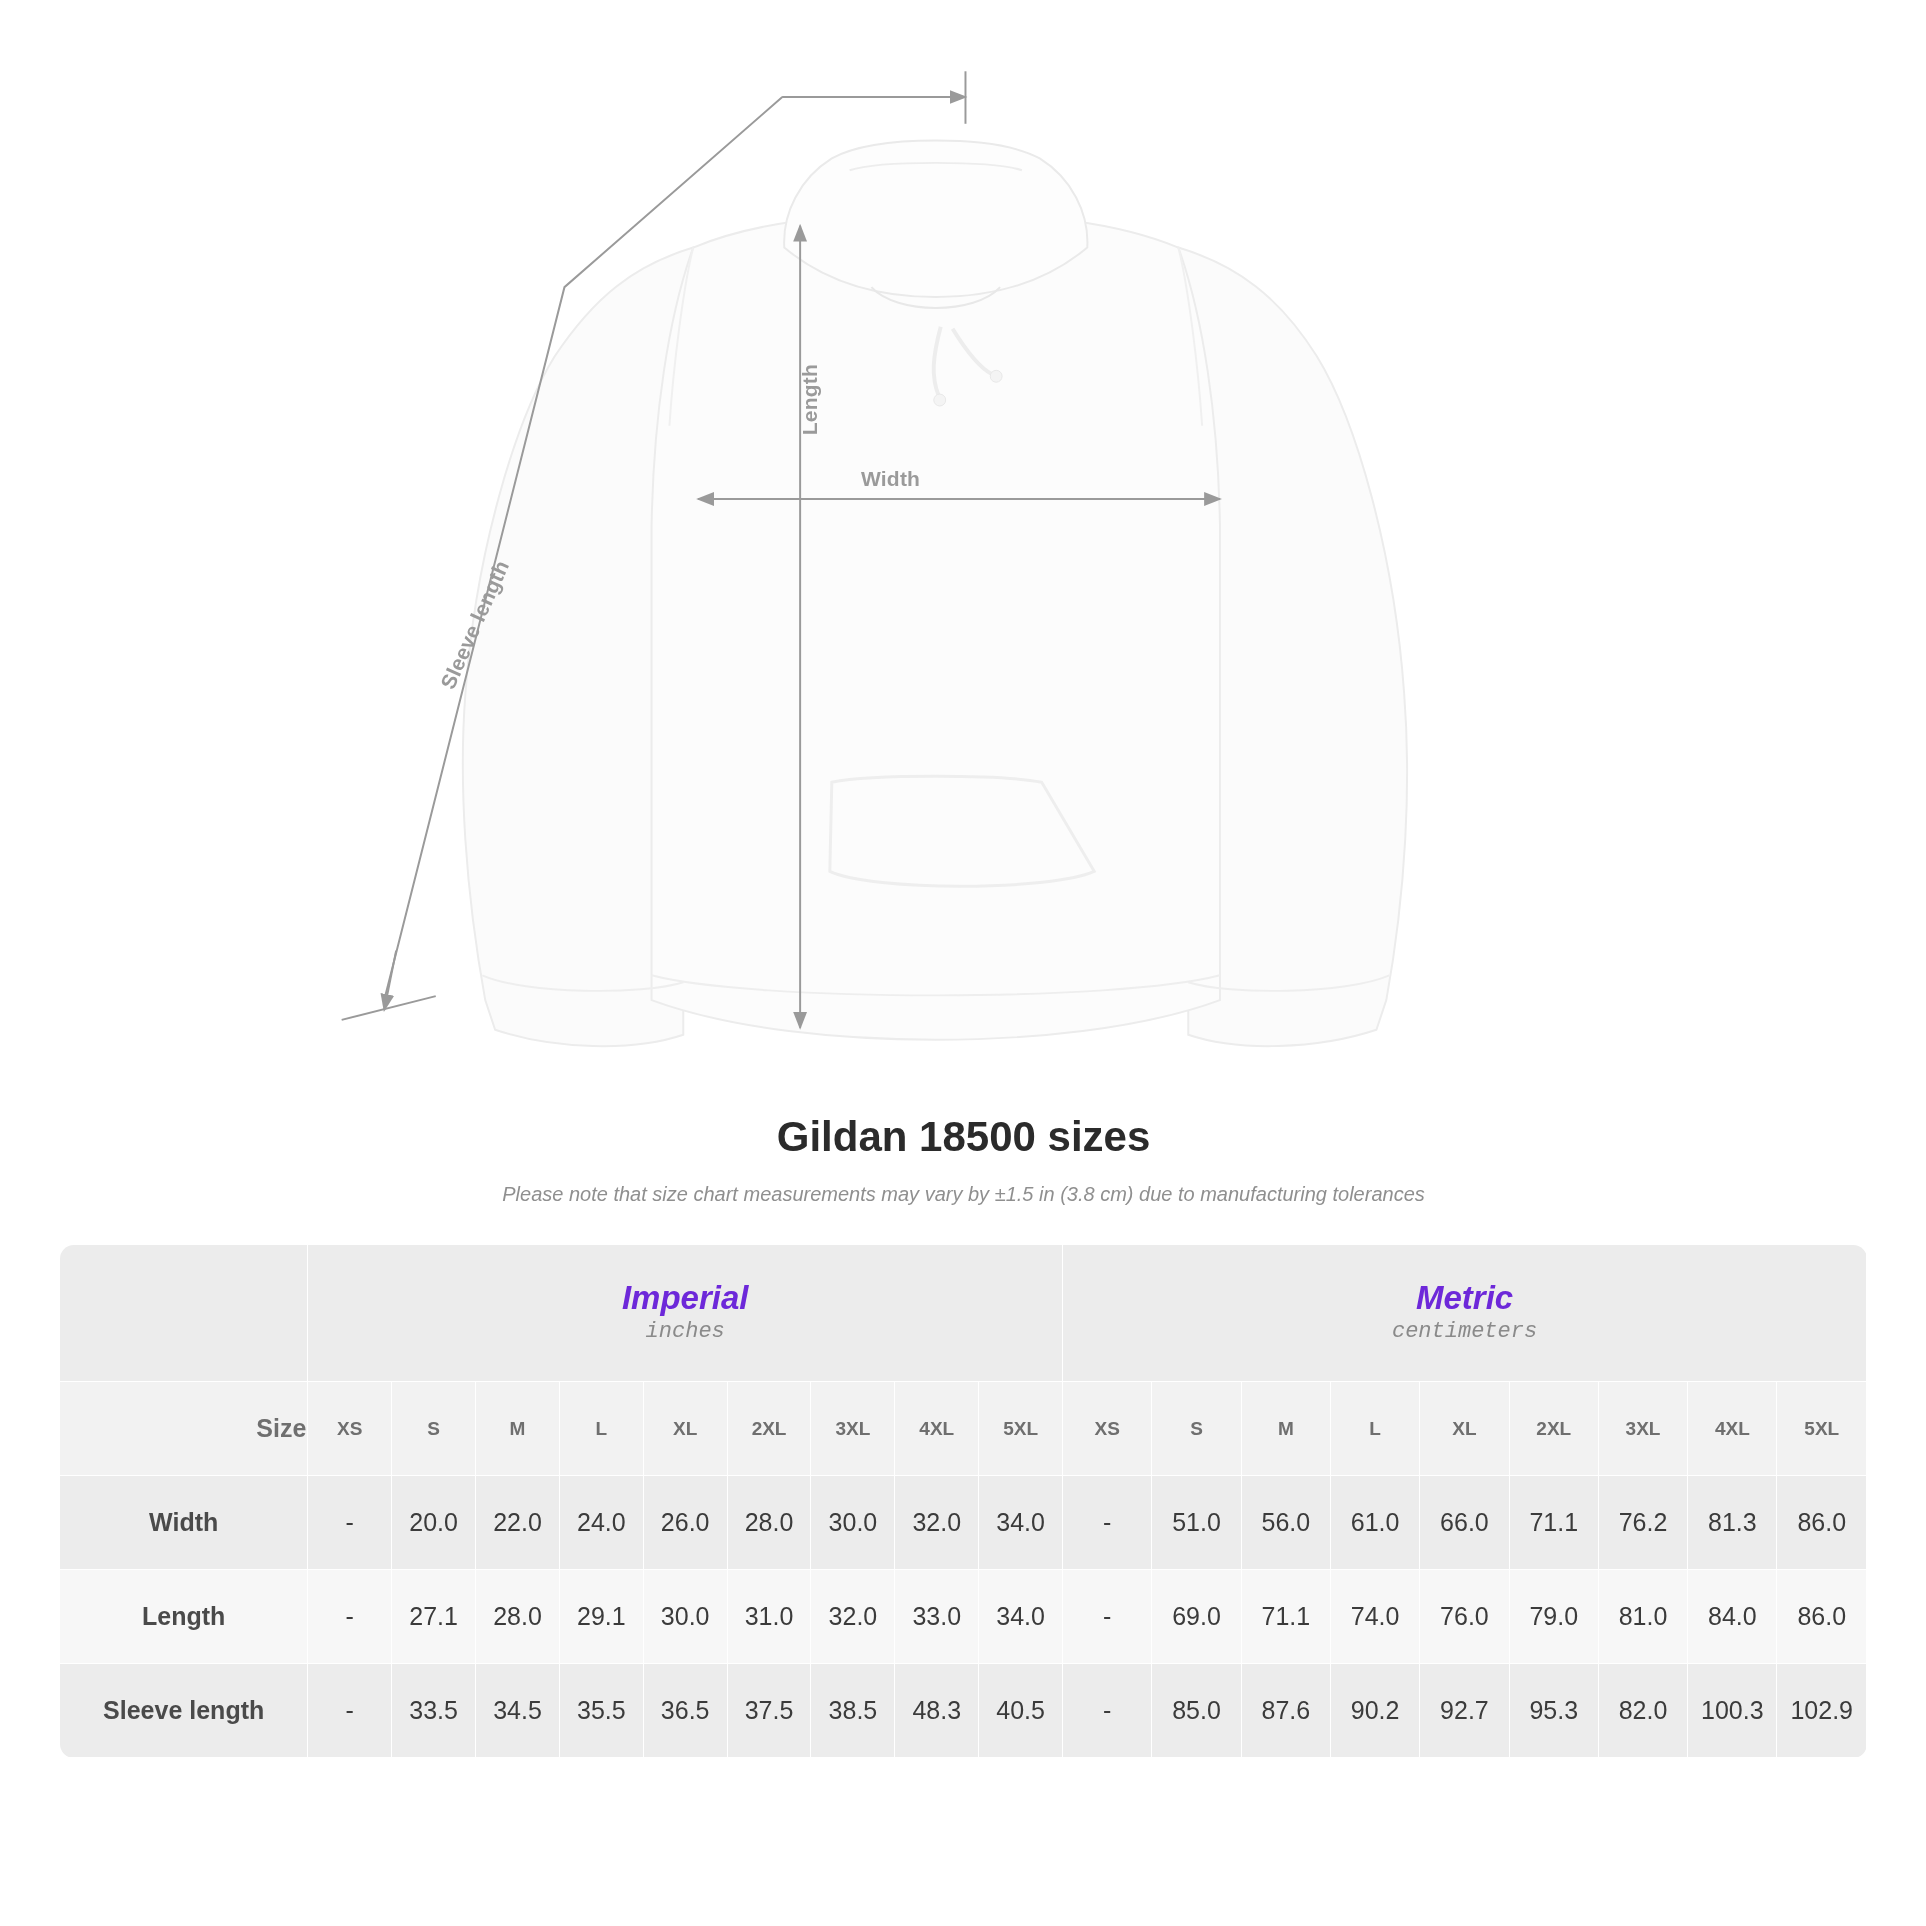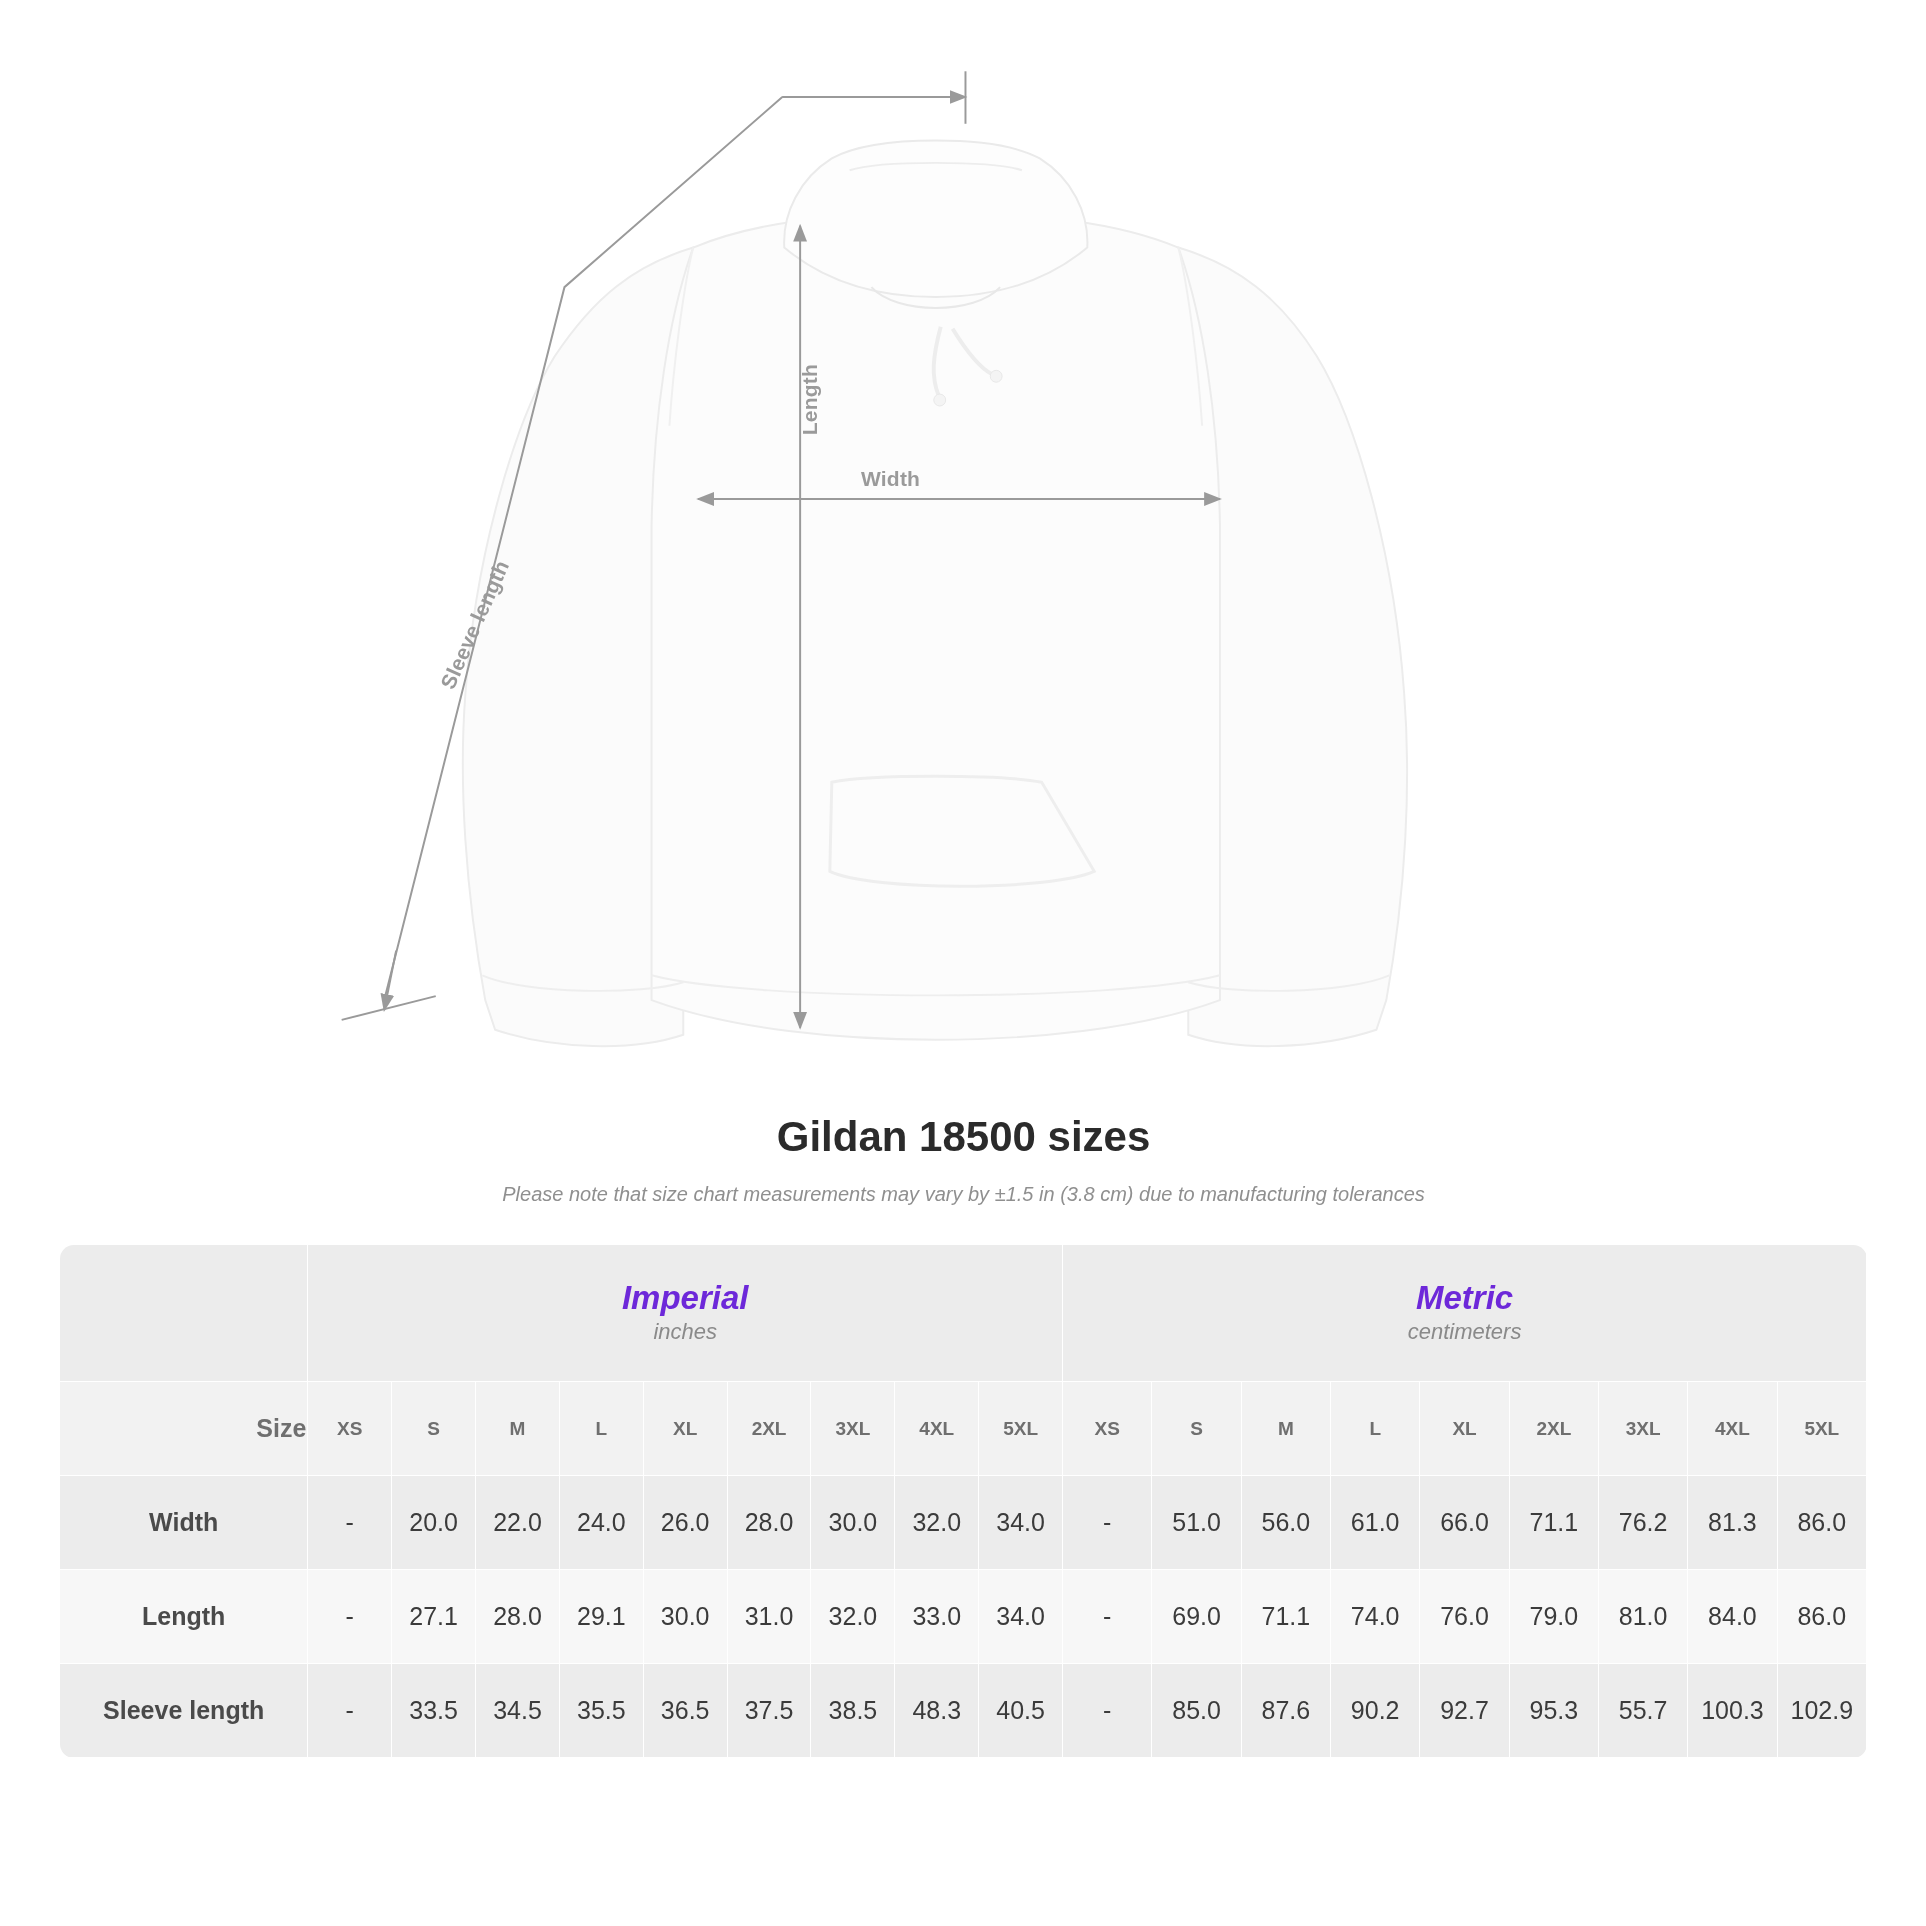--- a/index.html
+++ b/index.html
@@ -89,20 +89,21 @@
     font-style: italic;
     font-weight: bold;
     color: #6d28d9;
     line-height: 1.15;
   }
   .unit-head .unit-sub {
     font-size: 22px;
     font-style: italic;
     color: #8a8a8a;
     line-height: 1.4;
+    font-family: Liberation Mono, monospace;
   }
   .corner-cell {
     background: #ececec;
   }
   tr.head-row td {
     background: #f2f2f2;
     height: 91px;
     font-size: 19px;
     font-weight: bold;
     color: #6f6f6f;
@@ -321,21 +322,21 @@
           <td>37.5</td>
           <td>38.5</td>
           <td>48.3</td>
           <td>40.5</td>
           <td>-</td>
           <td>85.0</td>
           <td>87.6</td>
           <td>90.2</td>
           <td>92.7</td>
           <td>95.3</td>
-          <td>55.7</td>
+          <td>82.0</td>
           <td>100.3</td>
           <td class="br-round">102.9</td>
         </tr>
       </tbody>
     </table>
   </div>
 
 </div>
 
 

